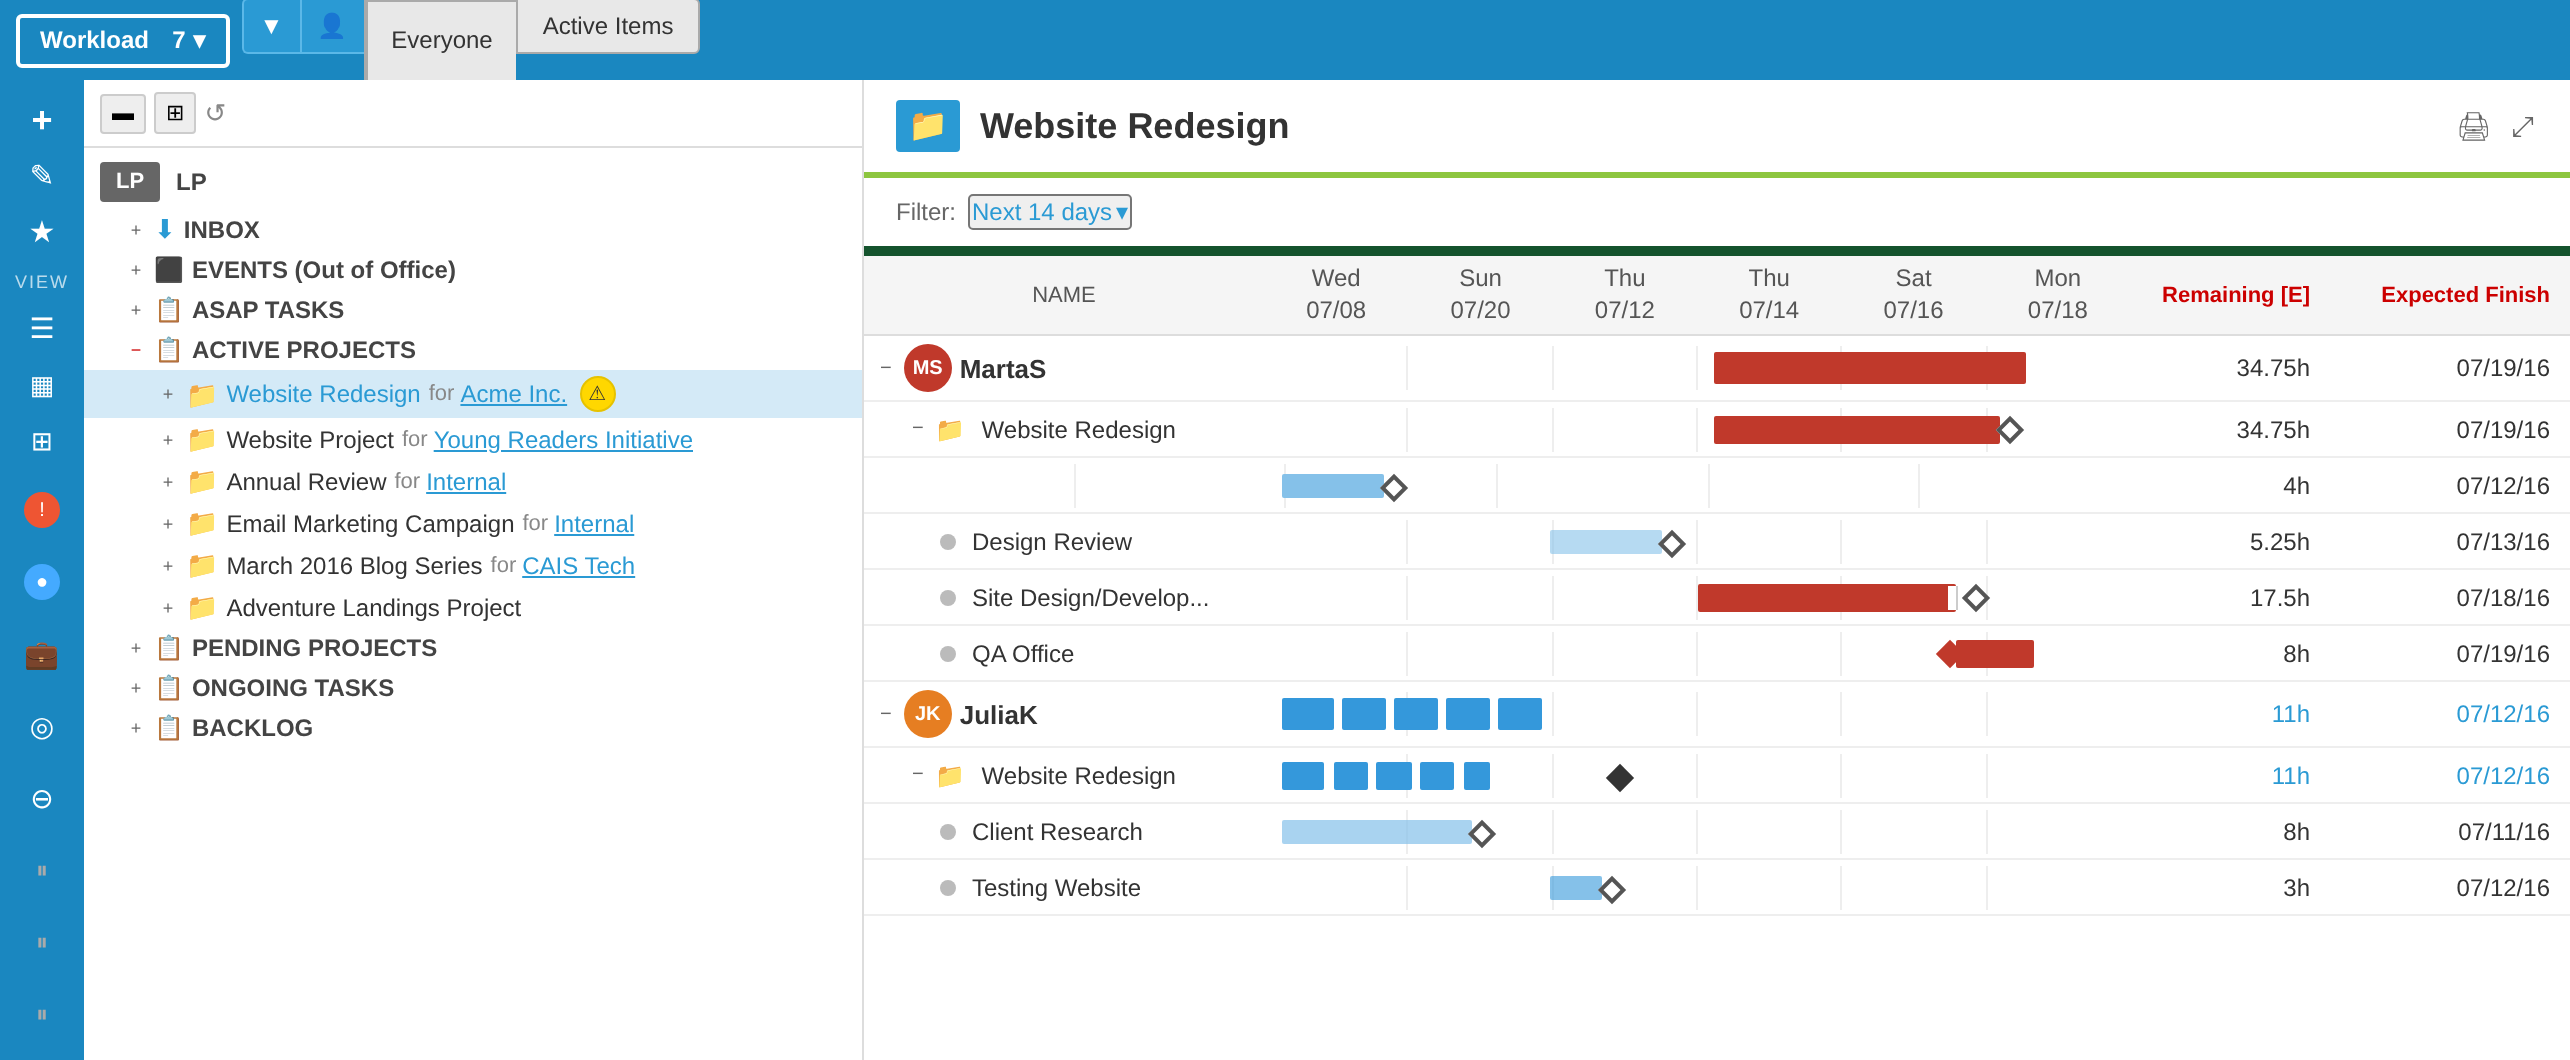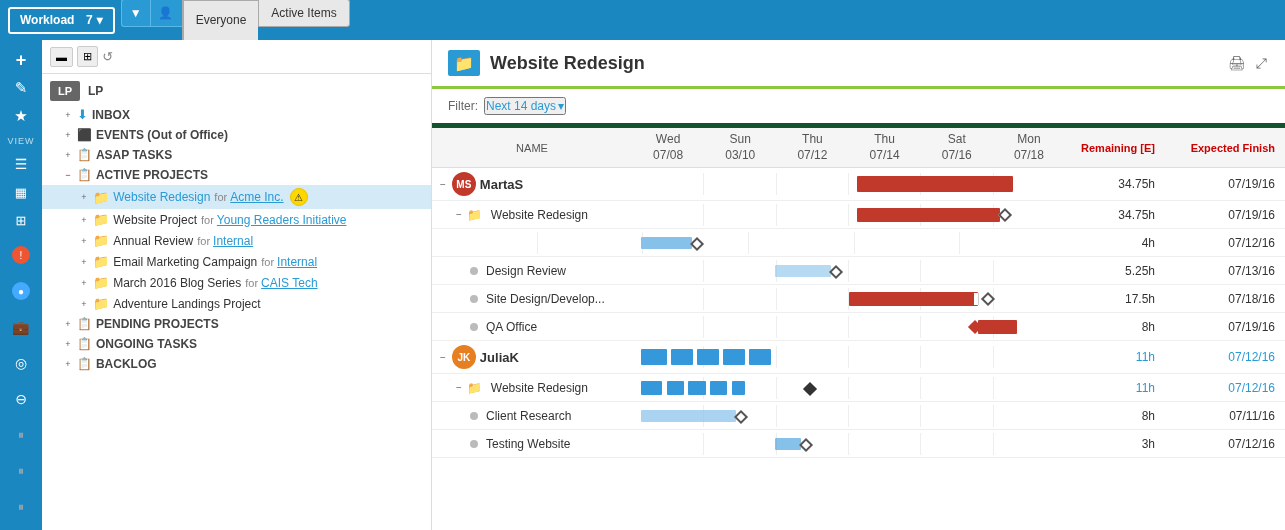--- a/index.html
+++ b/index.html
@@ -424,21 +424,21 @@
 
       <div class="gantt-header">
         <div class="gantt-name-col">NAME</div>
         <div class="gantt-dates">
           <div class="gantt-date-col">
               <div>Wed</div>
               <div>07/08</div>
             </div>
           <div class="gantt-date-col">
               <div>Sun</div>
-              <div>03/10</div>
+              <div>07/20</div>
             </div>
           <div class="gantt-date-col">
               <div>Thu</div>
               <div>07/12</div>
             </div>
           <div class="gantt-date-col">
               <div>Thu</div>
               <div>07/14</div>
             </div>
           <div class="gantt-date-col">

